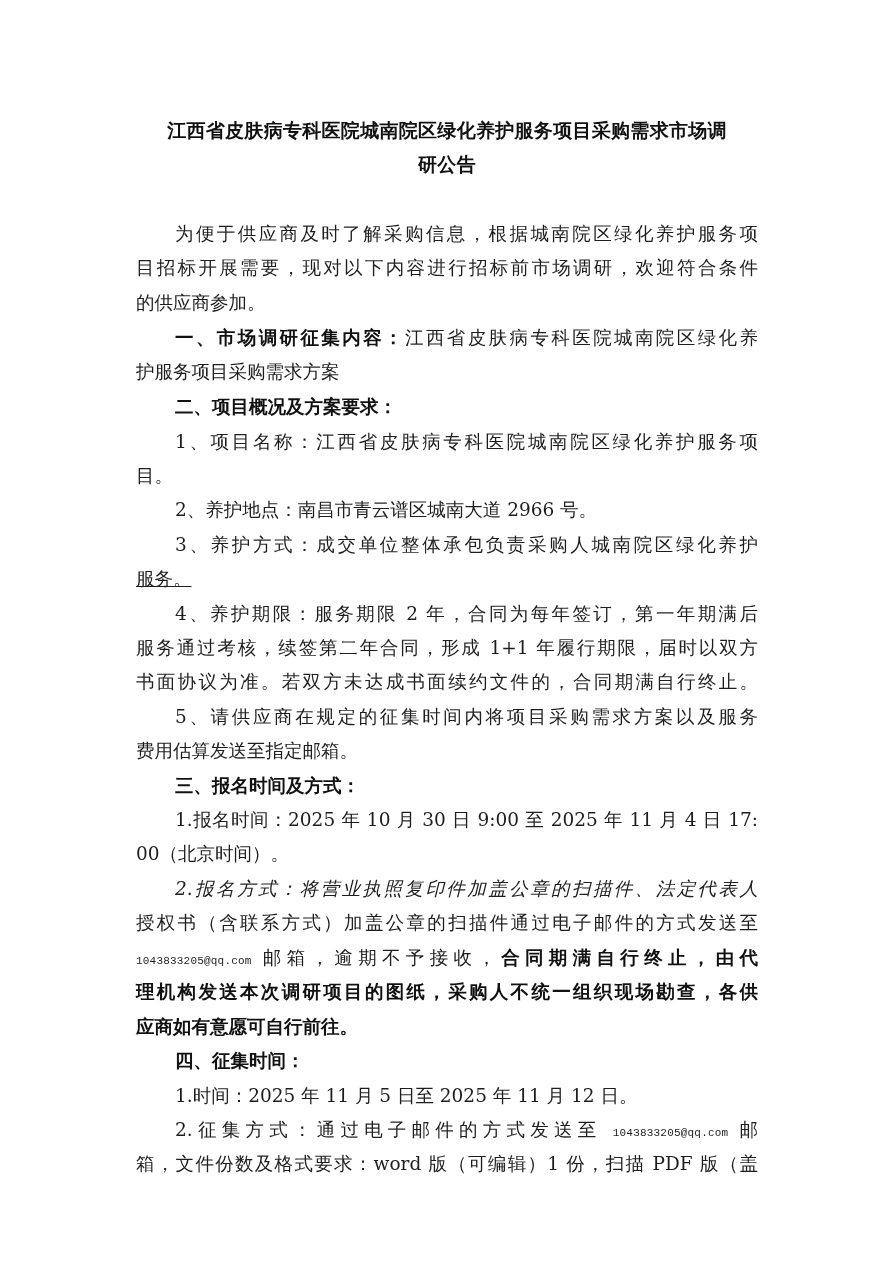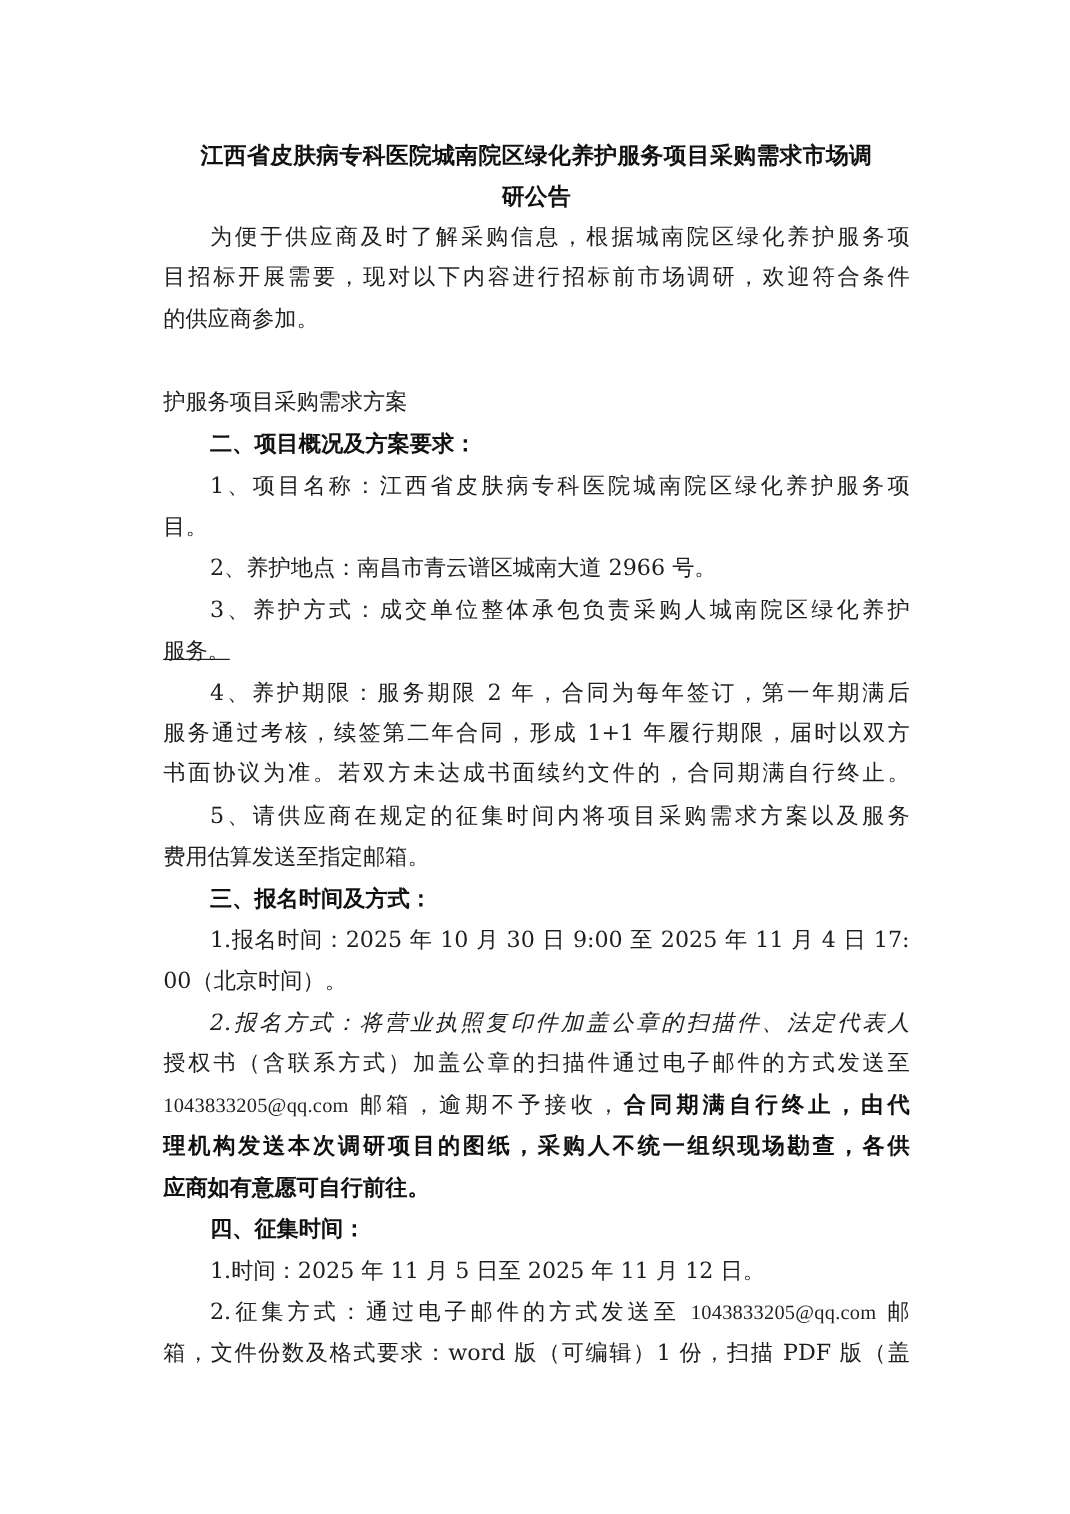--- a/index.html
+++ b/index.html
@@ -11,54 +11,57 @@
     }
     .title {
       position: absolute; left: 136px; width: 622px; text-align: center;
       font-family: "DejaVu Sans", "Liberation Sans", sans-serif;
       font-weight: bold; font-size: 19px; line-height: 34px; color: #111;
       letter-spacing: 0.3px;
     }
     .line {
       position: absolute; left: 136px; width: 622px; height: 34px;
       font-size: 18.5px; line-height: 34px; white-space: nowrap;
-      text-align: justify; text-align-last: justify; color: #1e1e1e;
+      text-align: justify; text-align-last: justify; color: #1e1e1e; margin-top: 36px;
     }
     .line.last { text-align-last: left; }
     .line.indent { left: 175px; width: 583px; }
     .b { font-family: "DejaVu Sans", "Liberation Sans", sans-serif; font-weight: bold; color: #111; }
-    .mono { font-family: Liberation Serif, serif; font-size: 17px; letter-spacing: 0.2px; }
+    .mono { font-family: Liberation Mono, monospace; font-size: 11px; letter-spacing: 0.2px; }
   </style>
 </head>
 <body>
 
 <div class="page">
 
   <div class="title" style="top:113px;">江西省皮肤病专科医院城南院区绿化养护服务项目采购需求市场调</div>
   <div class="title" style="top:147px;">研公告</div>
 
   <div class="line indent" style="top:181px;">为便于供应商及时了解采购信息，根据城南院区绿化养护服务项</div>
   <div class="line last" style="top:250px;">的供应商参加。</div>
   <div class="line" style="top:215px;">目招标开展需要，现对以下内容进行招标前市场调研，欢迎符合条件</div>
 
+  <div class="line indent" style="top:285px;">
+    <span class="b">一、市场调研征集内容：</span><span>江西省皮肤病专科医院城南院区绿化养</span>
+  </div>
   <div class="line last" style="top:319px;">护服务项目采购需求方案</div>
 
   <div class="line indent last b" style="top:354px;">二、项目概况及方案要求：</div>
 
   <div class="line indent" style="top:389px;">1、项目名称：江西省皮肤病专科医院城南院区绿化养护服务项</div>
   <div class="line last" style="top:423px;">目。</div>
 
   <div class="line indent last" style="top:457px;">2、养护地点：南昌市青云谱区城南大道 2966 号。</div>
 
   <div class="line indent" style="top:492px;">3、养护方式：成交单位整体承包负责采购人城南院区绿化养护</div>
   <div class="line last" style="top:526px;text-decoration:underline;">服务。</div>
 
   <div class="line indent" style="top:561px;">4、养护期限：服务期限 2 年，合同为每年签订，第一年期满后</div>
   <div class="line" style="top:595px;">服务通过考核，续签第二年合同，形成 1+1 年履行期限，届时以双方</div>
-  <div class="line" style="top:629px;font-family:Liberation Mono, monospace;">书面协议为准。若双方未达成书面续约文件的，合同期满自行终止。</div>
+  <div class="line" style="top:629px;">书面协议为准。若双方未达成书面续约文件的，合同期满自行终止。</div>
 
   <div class="line indent" style="top:664px;">5、请供应商在规定的征集时间内将项目采购需求方案以及服务</div>
   <div class="line indent last b" style="top:733px;">三、报名时间及方式：</div>
 
   <div class="line last" style="top:698px;">费用估算发送至指定邮箱。</div>
 
   <div class="line indent" style="top:767px;">1.报名时间：2025 年 10 月 30 日 9:00 至 2025 年 11 月 4 日 17:</div>
   <div class="line last" style="top:801px;">00（北京时间）。</div>
 
   <div class="line indent" style="top:836px;font-style:italic;">2.报名方式：将营业执照复印件加盖公章的扫描件、法定代表人</div>

